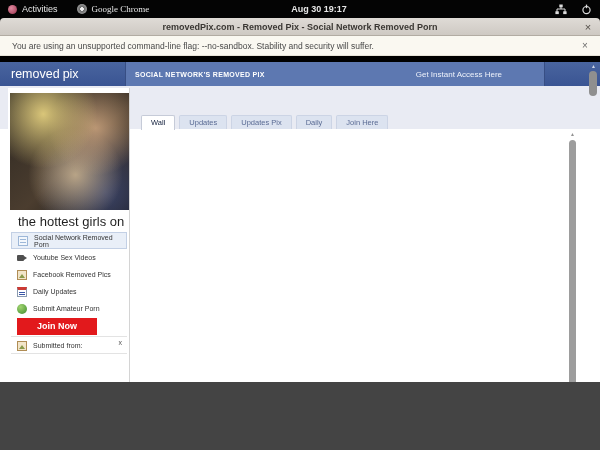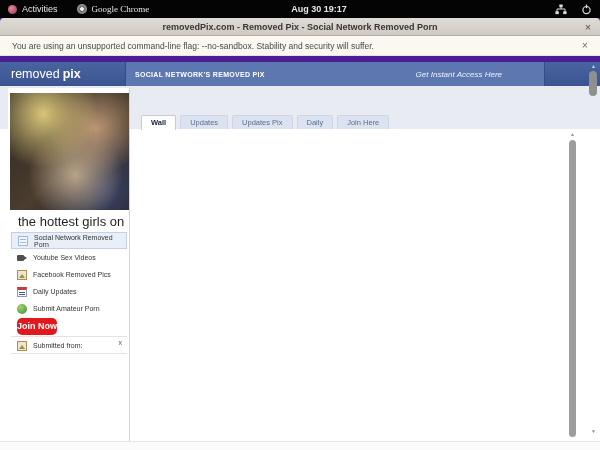--- a/index.html
+++ b/index.html
@@ -1,19 +1,19 @@
 <!DOCTYPE html>
 <html><head>
 <meta charset="utf-8">
 <style>
   * { margin:0; padding:0; box-sizing:border-box; }
   html,body { background:#444; }
   .screen {
-    position:relative; width:600px; height:450px; overflow:hidden;
-    background:#4c1d95; font-family:"Liberation Sans", sans-serif;
+    position:relative; width:600px; height:382px; overflow:hidden;
+    background:#000000; font-family:"Liberation Sans", sans-serif;
   }
 
   
   .sysbar { position:absolute; left:0; top:0; width:600px; height:18px; background:#040404;
             color:#e6e6e6; font-size:9px; }
   .sys-left { position:absolute; left:8px; top:0; height:18px; display:flex; align-items:center; gap:7px; }
   .sys-group { display:flex; align-items:center; gap:5px; }
   .sys-group + .sys-group { margin-left:12px;font-family:Liberation Serif, serif; }
   .activities-dot { width:9px; height:9px; border-radius:50%;
                     background:radial-gradient(circle at 35% 35%, #e18aa0, #9c3550); }
@@ -38,36 +38,36 @@
   .infobar-msg { position:absolute; left:12px; top:0; height:19px; display:flex; align-items:center;
                  font-size:8.5px; color:#494949; }
   .infobar-close { position:absolute; right:9px; top:2px; width:12px; height:15px; display:flex;
                    align-items:center; justify-content:center; font-size:10px; color:#6d6d6d; cursor:pointer; }
 
   
   .siteheader { position:absolute; left:0; top:62px; width:600px; height:24px;
                 background:linear-gradient(#49659f,#3a5493);padding-left:36px; }
   .logo { position:absolute; left:11px; top:0; height:24px; display:flex; align-items:center; gap:3px;
           color:#fff; font-size:12.5px; }
-  .logo .w2 { font-weight:700; }
+  .logo .w2 { font-weight:400; }
   .banner { position:absolute; left:125px; top:0; width:420px; height:24px; background:#5d78b1;
             border-left:1px solid #374e84; border-right:1px solid #374e84;
             display:flex; align-items:center; justify-content:space-between; padding:0 42px 0 9px; }
   .banner-title { color:#fff; font-size:7px; font-weight:700; letter-spacing:.3px; }
-  .banner-link { color:#eef2fb; font-size:8px; cursor:pointer;font-style:italic; }
+  .banner-link { color:#eef2fb; font-size:8px; cursor:pointer; }
 
   
   .lavender { position:absolute; left:0; top:86px; width:600px; height:43px; background:#e9ebf3; }
   .mainwhite { position:absolute; left:0; top:129px; width:600px; height:312px; background:#ffffff; }
 
   
   .tabs { position:absolute; left:141px; top:115px; height:14px; display:flex; gap:4px; align-items:flex-end; }
   .tab { height:14px; padding:2px 9px 0; font-size:7.5px; color:#5a6b94; background:#dce3f0;
          border:1px solid #ccd4e5; border-bottom:none; border-radius:2px 2px 0 0; cursor:pointer; }
-  .tab.active { height:15px; margin-bottom:-1px; background:#fff; color:#13203e; font-weight:700;
+  .tab.active { height:15px; margin-bottom:-1px; background:#fff; color:#13203e; font-weight:400;
                 border-color:#c6cbd8; }
 
   
   .sidebar { position:absolute; left:8px; top:88px; width:122px; height:353px; background:#fff;
              border-right:1px solid #d4d4d4; }
   .photo { position:absolute; left:2px; top:5px; width:119px; height:117px;
            background:
              radial-gradient(circle at 28% 18%, rgba(235,214,130,.9), rgba(235,214,130,0) 42%),
              radial-gradient(circle at 72% 30%, rgba(206,166,128,.85), rgba(206,166,128,0) 40%),
              radial-gradient(circle at 55% 70%, rgba(214,189,150,.8), rgba(214,189,150,0) 45%),
@@ -92,21 +92,21 @@
   .ic-photo::after { content:""; position:absolute; left:2px; top:4px; border-left:3px solid transparent;
                      border-right:3px solid transparent; border-bottom:4px solid #8a9a4a; }
   .ic-cal::before { content:""; position:absolute; inset:0; background:#fff; border:1px solid #8a9ab0;
                     border-top:3px solid #cc3a33; }
   .ic-cal::after { content:""; position:absolute; left:2px; top:5px; width:6px; height:1px;
                    background:#3a57a8; box-shadow:0 2px 0 #3a57a8; }
   .ic-globe::before { content:""; position:absolute; inset:0; border-radius:50%;
                       background:radial-gradient(circle at 35% 30%, #a2d470, #3d8c2e); }
 
   .join-btn { position:absolute; left:9px; top:230px; background:#e2191c; color:#fff; font-size:9px;
-              font-weight:700; padding:3px 0 4px; border-radius:5px; cursor:pointer; }
+              font-weight:700; padding:3px 20px 4px; border-radius:0; cursor:pointer; }
   .rule1 { position:absolute; left:3px; top:248px; width:116px; border-top:1px solid #e3e3e3; }
   .submitted { position:absolute; left:3px; top:250px; width:116px; height:15px; display:flex;
                align-items:center; gap:6px; padding-left:6px; font-size:7px; color:#333; }
   .submitted-close { position:absolute; right:5px; top:1px; font-size:7px; color:#555; cursor:pointer; }
   .rule2 { position:absolute; left:3px; top:265px; width:116px; border-top:1px solid #e3e3e3; }
 
   
   .sb-arrow { position:absolute; font-size:5px; line-height:5px; color:#8a8a8a; cursor:pointer; }
   .inner-up { left:568px; top:132px; width:9px; text-align:center; color:#939393; }
   .inner-thumb { position:absolute; left:569px; top:140px; width:7px; height:297px; background:#9d9d9d;

